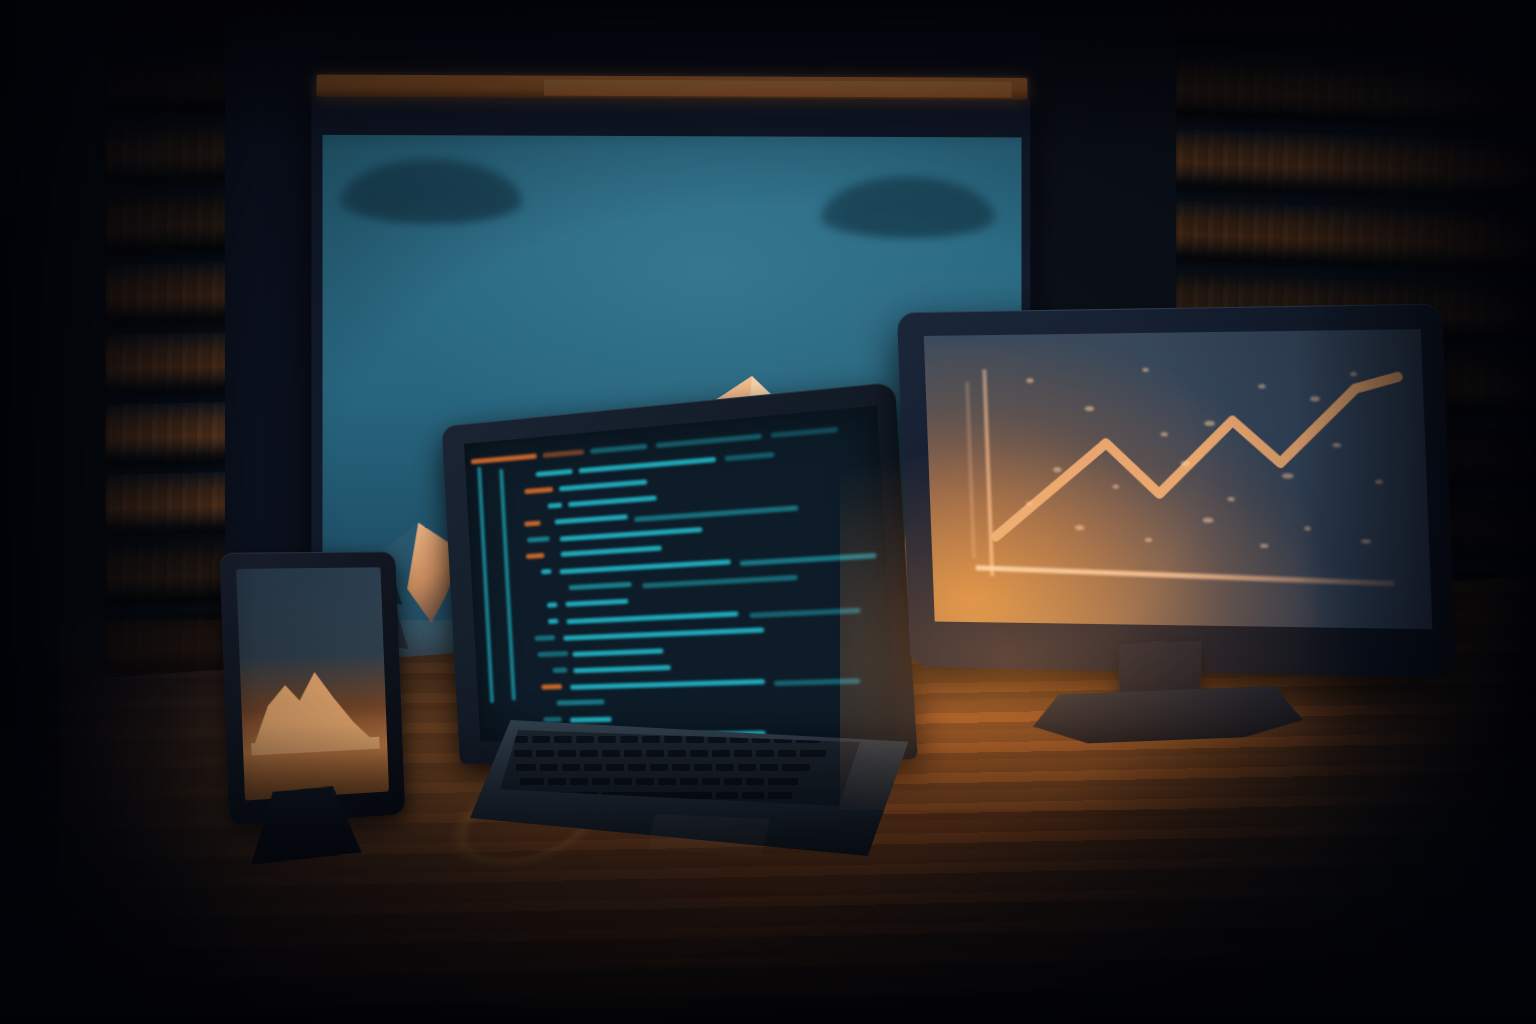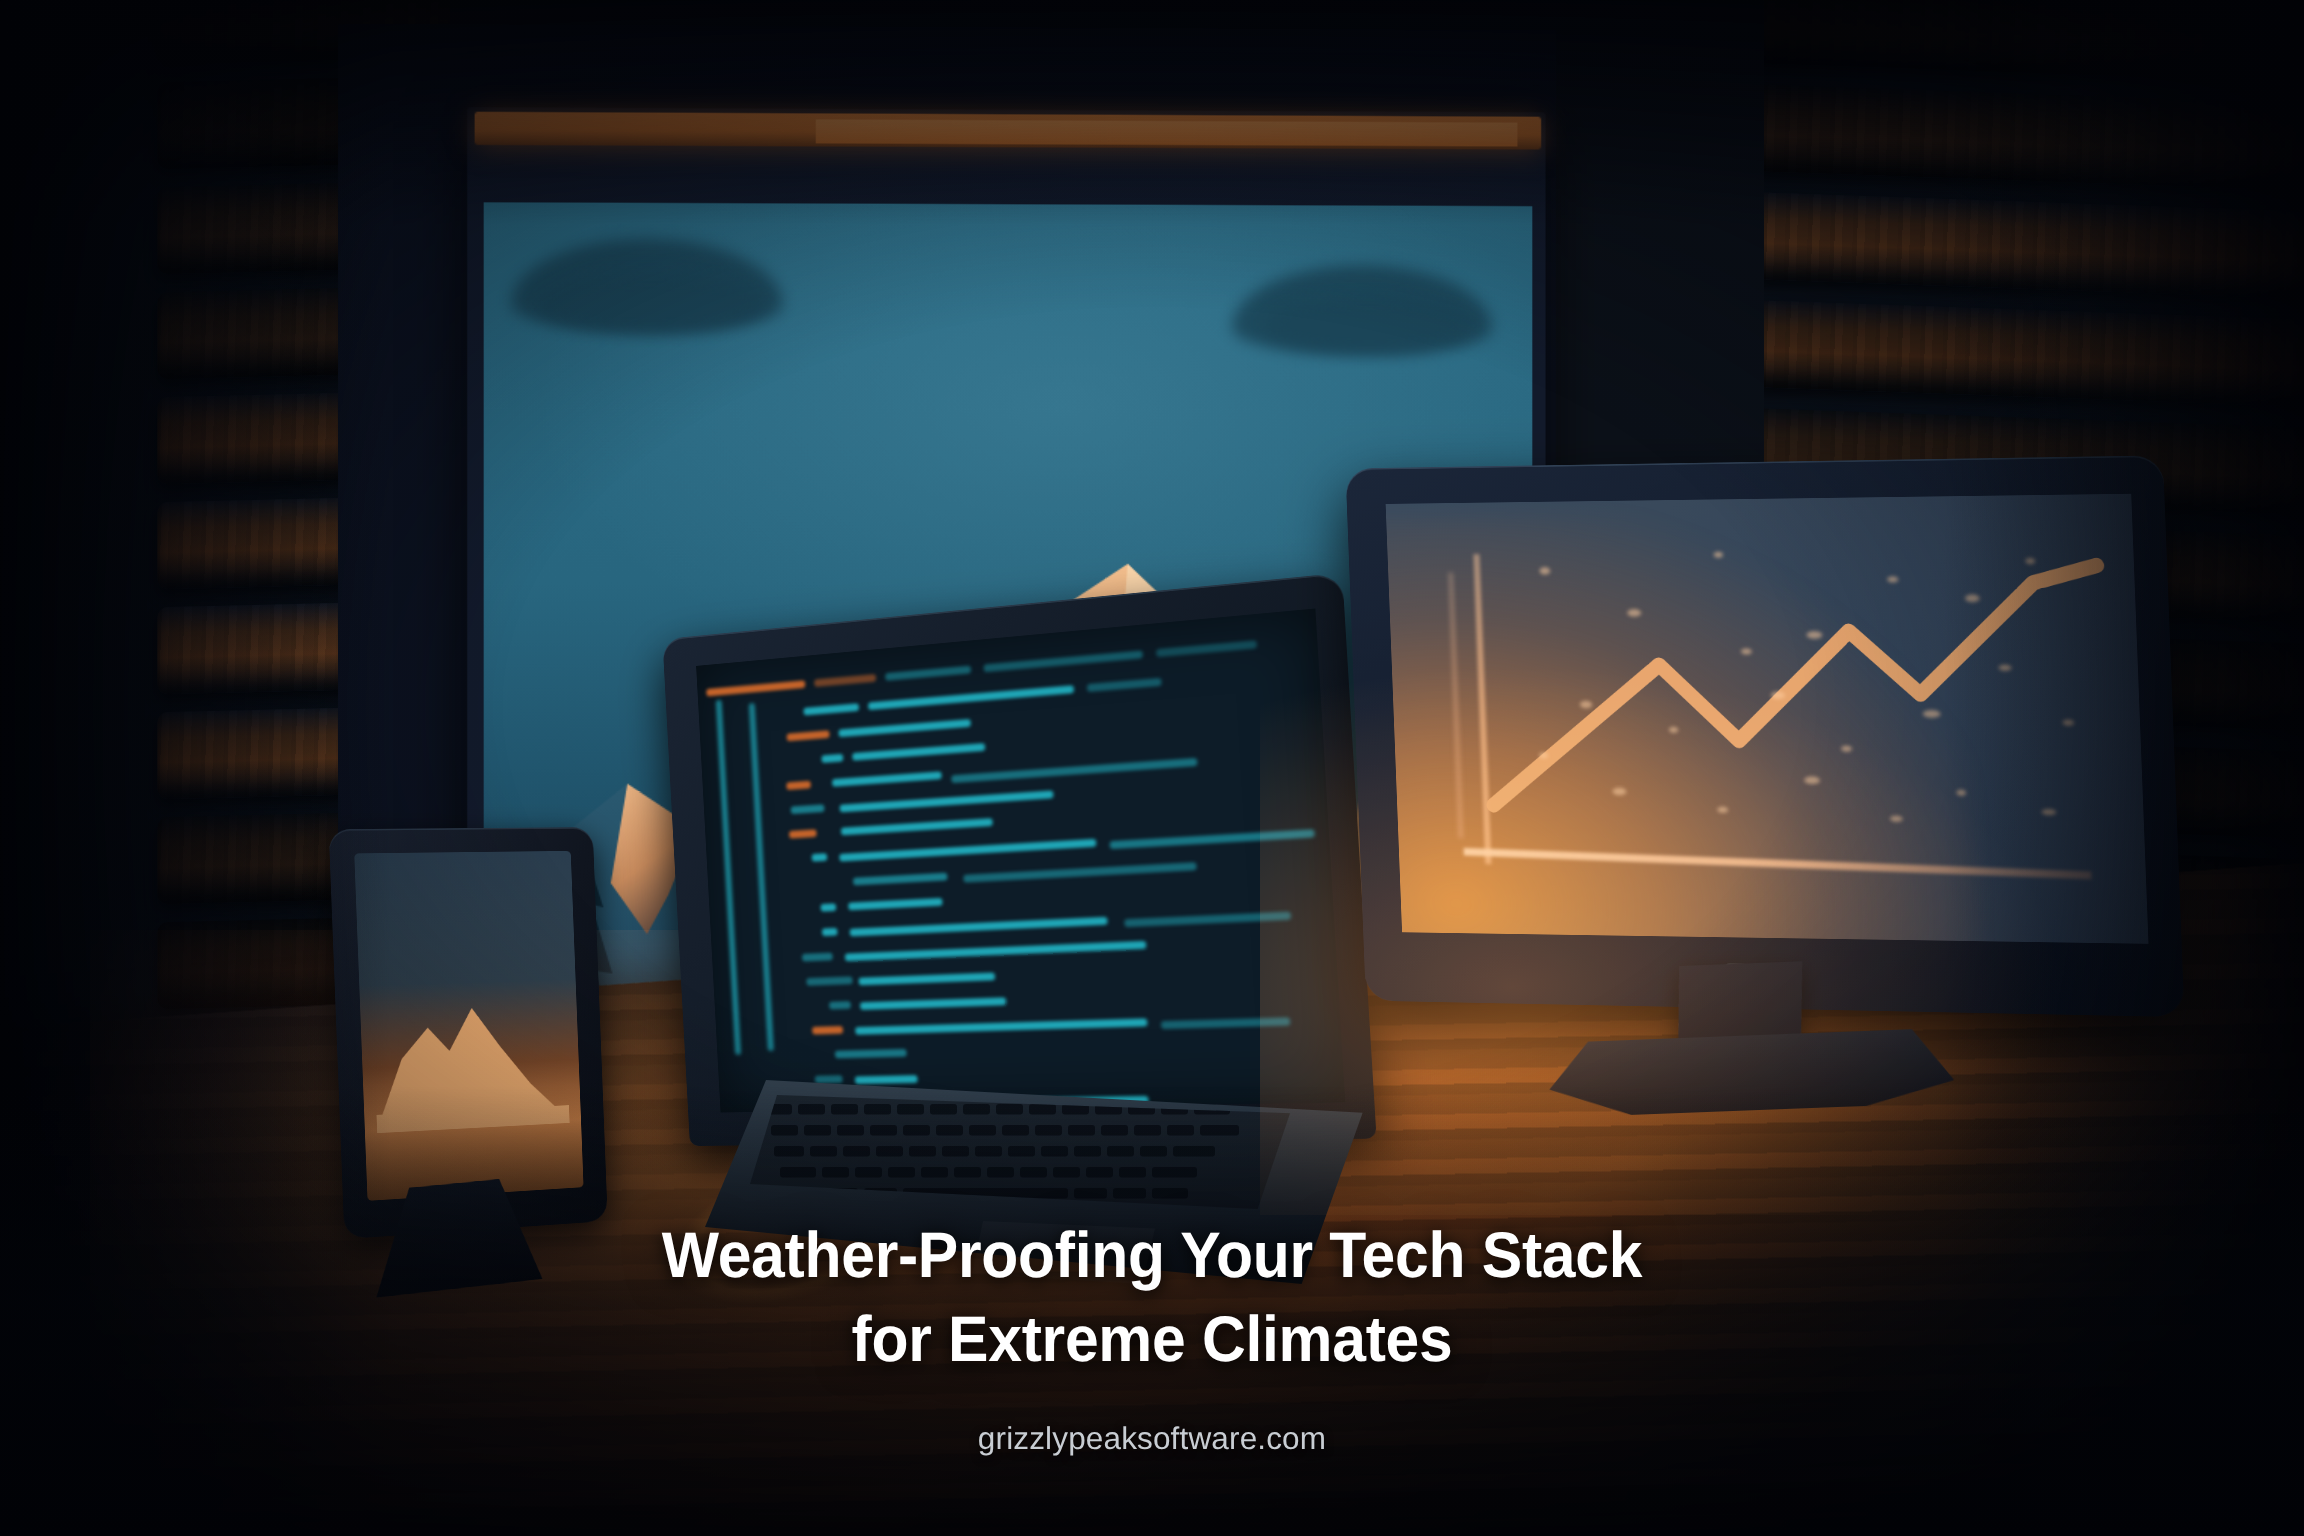--- a/index.html
+++ b/index.html
@@ -651,21 +651,14 @@
   </div>
 
   <div class="warm-pool2"></div>
 
   <div class="vignette"></div>
   <div class="vignette-left"></div>
   <div class="vignette-right"></div>
   <div class="vignette-top"></div>
   <div class="vignette-bottom"></div>
 
-  <div class="overlay-text">
-    <div class="headline">
-      <span>Weather-Proofing Your Tech Stack</span>
-      <span class="l2">for Extreme Climates</span>
-    </div>
-    <div class="sitename">grizzlypeaksoftware.com</div>
-  </div>
 
 </div>
 
 </body></html>

